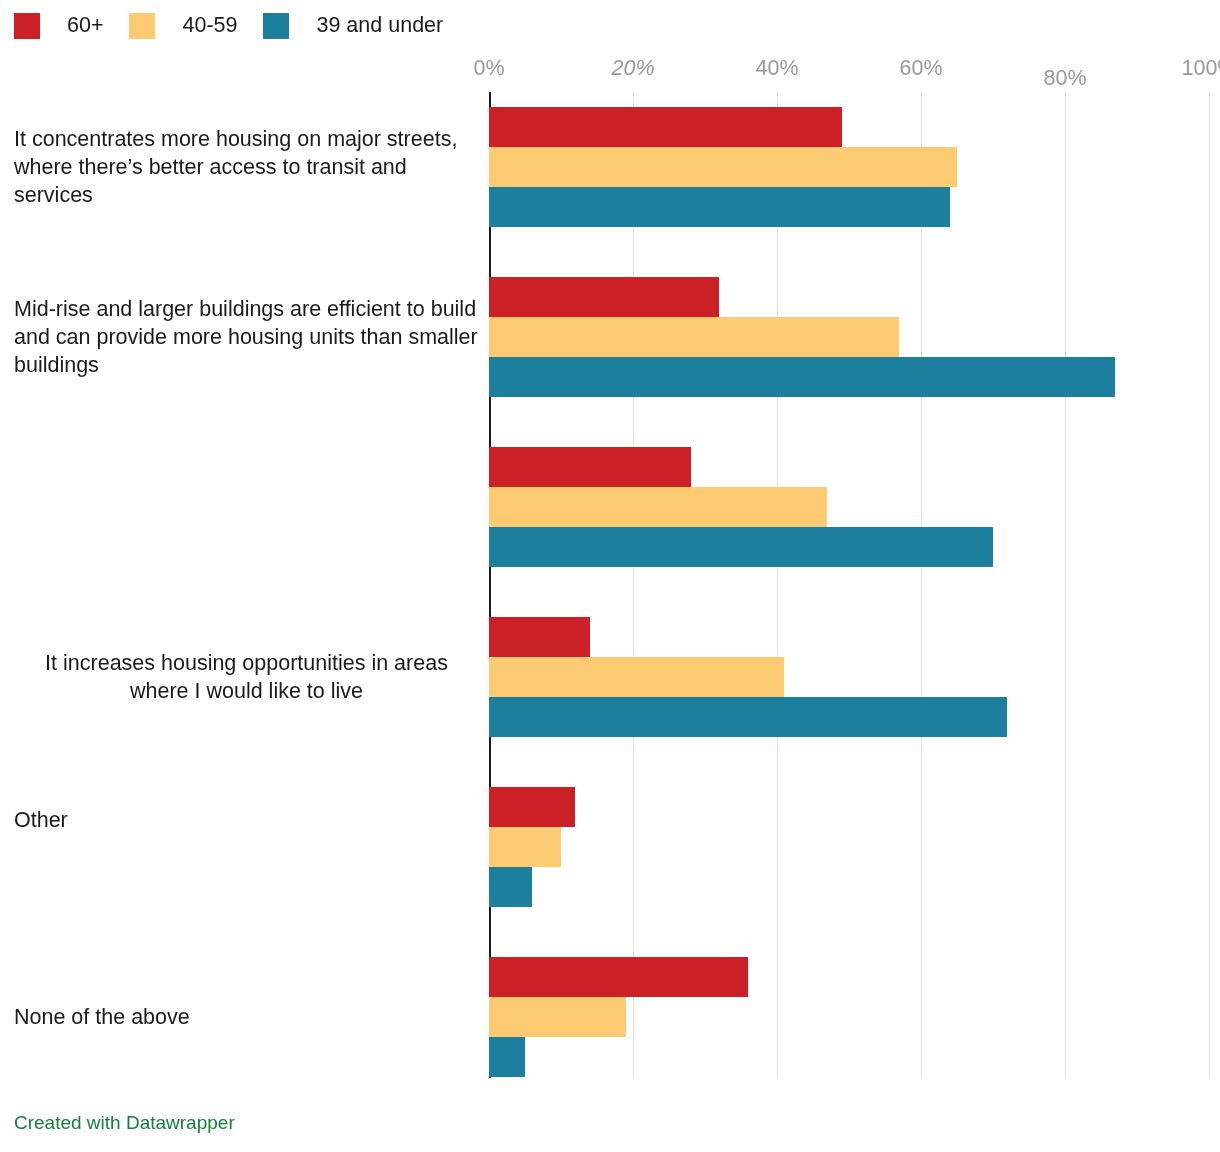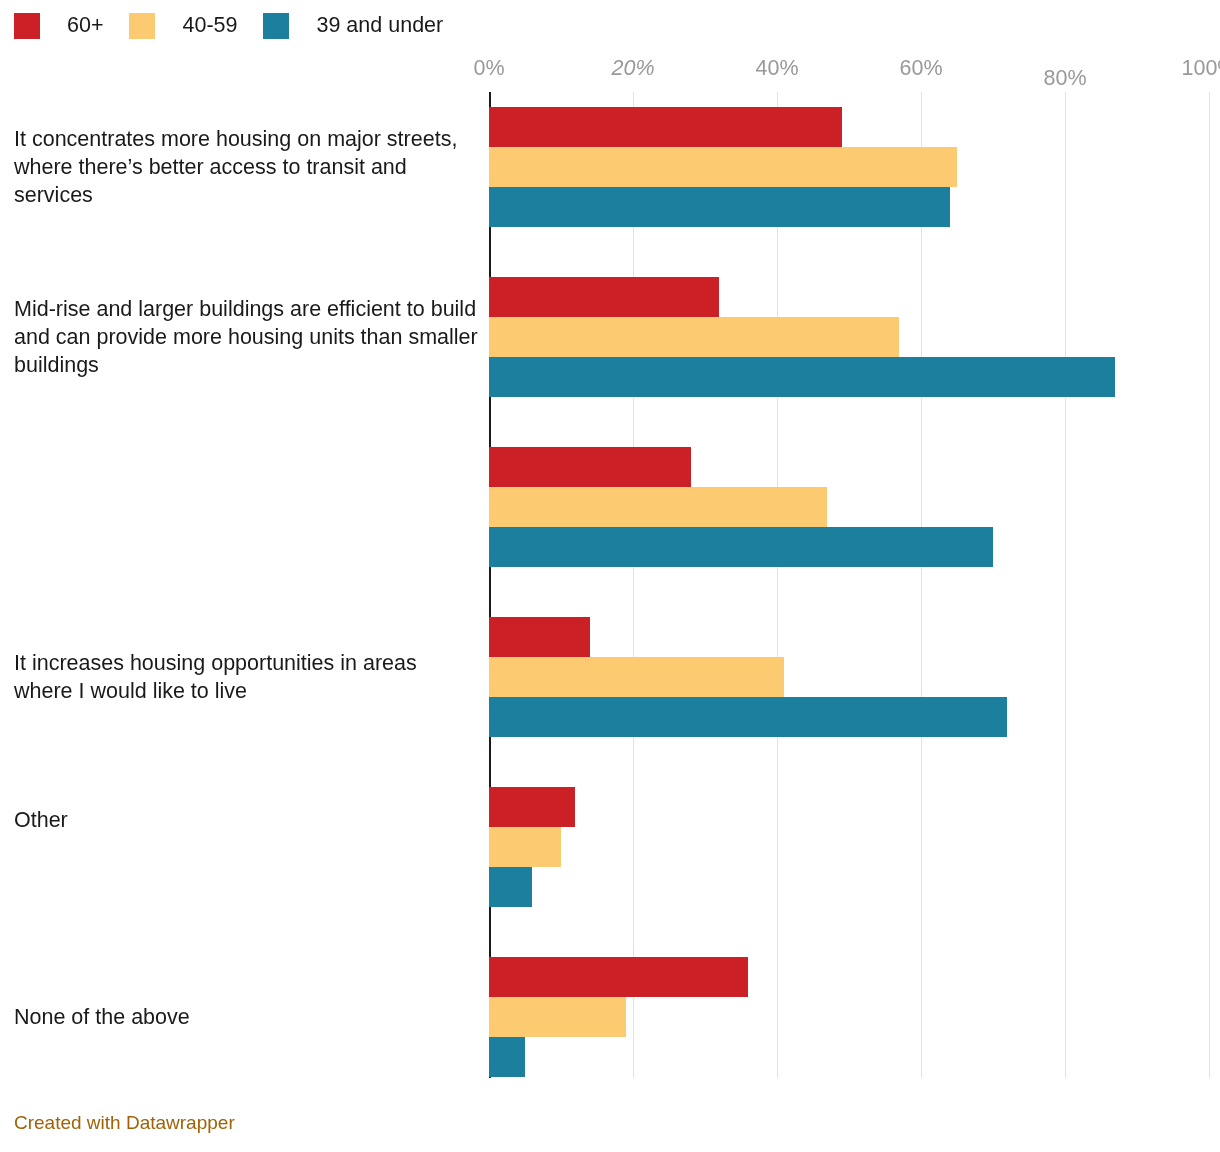--- a/index.html
+++ b/index.html
@@ -108,21 +108,21 @@
     color: #1a1a1a;
     text-align: left;
   }
 
   
   #footer {
     position: absolute;
     left: 14px;
     top: 1113px;
     font-size: 19px;
-    color: #a16207;
+    color: #15803d;
     line-height: 1;
   }
 </style>
 </head>
 <body>
 
 <div id="legend">
   <div class="legend-item">
     <span class="legend-swatch" style="background:#cb2026"></span>
     <span class="legend-label">60+</span>
@@ -135,21 +135,21 @@
     <span class="legend-swatch" style="background:#1c7f9e"></span>
     <span class="legend-label">39 and under</span>
   </div>
 </div>
 
 <div id="chart">
 
   <div id="label-col">
       <div class="row-label" style="top: 67px;">It concentrates more housing on major streets, where there’s better access to transit and services</div>
       <div class="row-label" style="top: 237px;">Mid-rise and larger buildings are efficient to build and can provide more housing units than smaller buildings</div>
-      <div class="row-label" style="top: 591px;">It increases housing opportunities in areas where I would like to live</div>
+      <div class="row-label" style="top: 591px; text-align: center;">It increases housing opportunities in areas where I would like to live</div>
       <div class="row-label" style="top: 748px;">Other</div>
       <div class="row-label" style="top: 945px;">None of the above</div>
     </div>
 
   <div id="plot">
     <div id="axis-ticks">
         <span class="tick-label" style="left: 0px;">0%</span>
         <span class="tick-label" style="left: 144px; font-style: italic;">20%</span>
         <span class="tick-label" style="left: 288px;">40%</span>
         <span class="tick-label" style="left: 432px;">60%</span>

